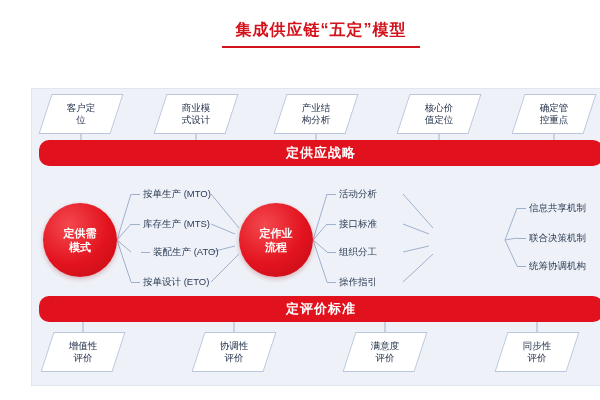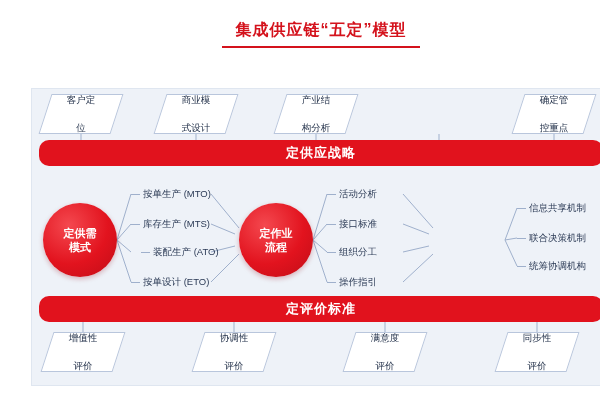--- a/index.html
+++ b/index.html
@@ -127,21 +127,21 @@
     box-sizing: border-box;
   }
   .diamond-label {
     position: absolute;
     left: 0; top: 0;
     width: 72px;
     height: 40px;
     display: flex;
     flex-direction: column;
     align-items: center;
-    justify-content: space-between;
+    justify-content: center;
     font-size: 9.5px;
     color: #223049;
     line-height: 12px;
     text-align: center;
   }
   .diamond-label span { display: block; }
 
   svg.lines {
     position: absolute;
     left: 0; top: 0;
@@ -214,20 +214,27 @@
       <span>式设计</span>
     </div>
   </div>
   <div class="diamond-wrap" style="left:259px; top:94px;">
     <div class="diamond"></div>
     <div class="diamond-label">
       <span>产业结</span>
       <span>构分析</span>
     </div>
   </div>
+  <div class="diamond-wrap" style="left:382px; top:94px;">
+    <div class="diamond"></div>
+    <div class="diamond-label">
+      <span>核心价</span>
+      <span>值定位</span>
+    </div>
+  </div>
   <div class="diamond-wrap" style="left:497px; top:94px;">
     <div class="diamond"></div>
     <div class="diamond-label">
       <span>确定管</span>
       <span>控重点</span>
     </div>
   </div>
 
   <div class="redbar top">定供应战略</div>
   <div class="redbar bottom">定评价标准</div>

